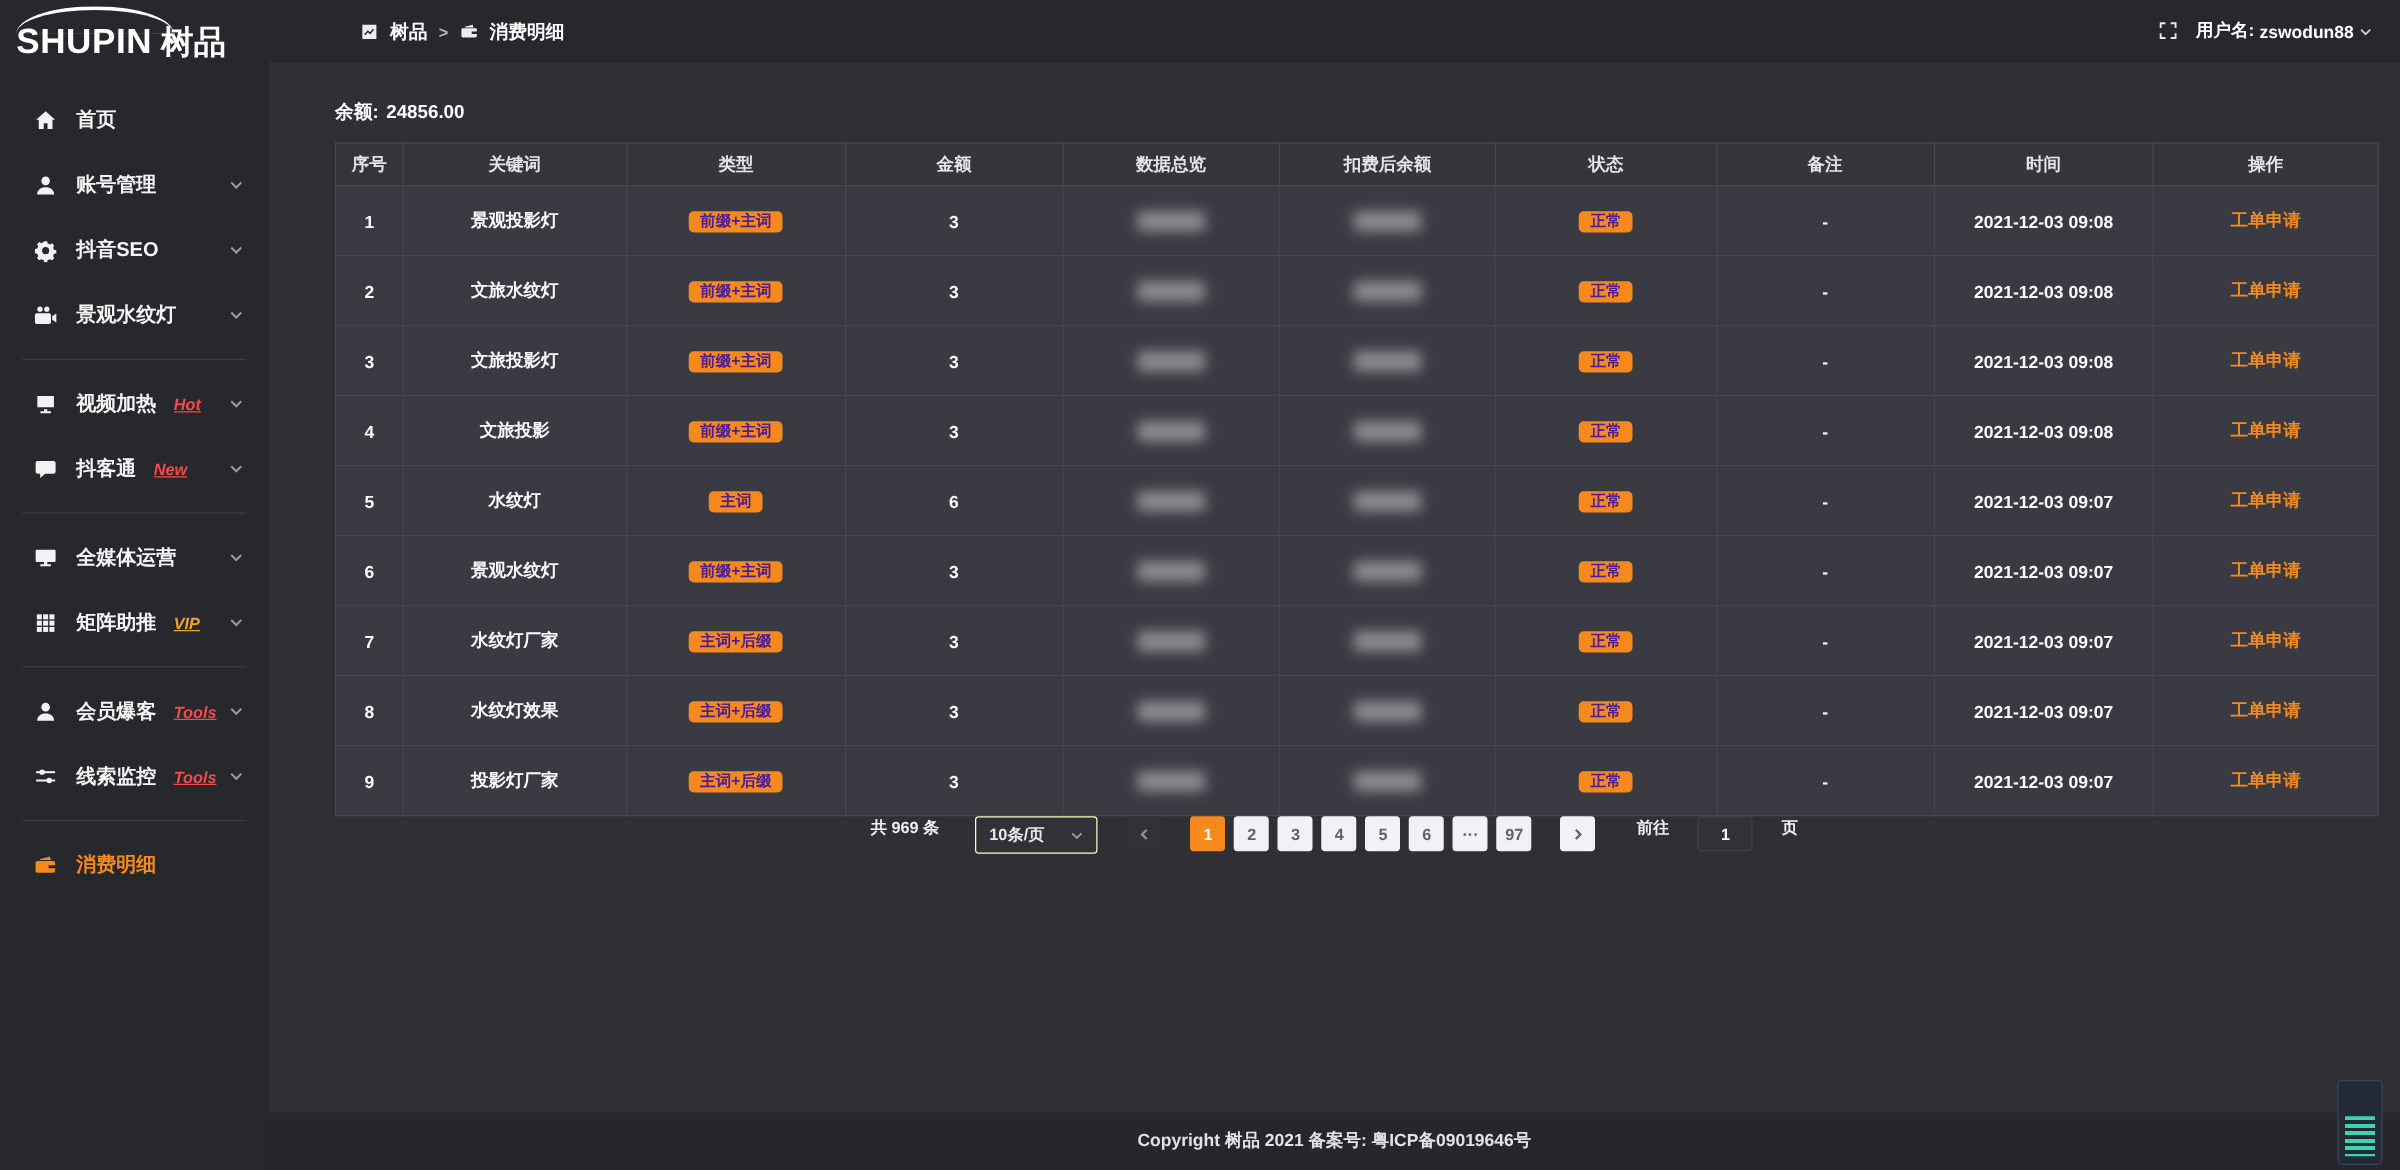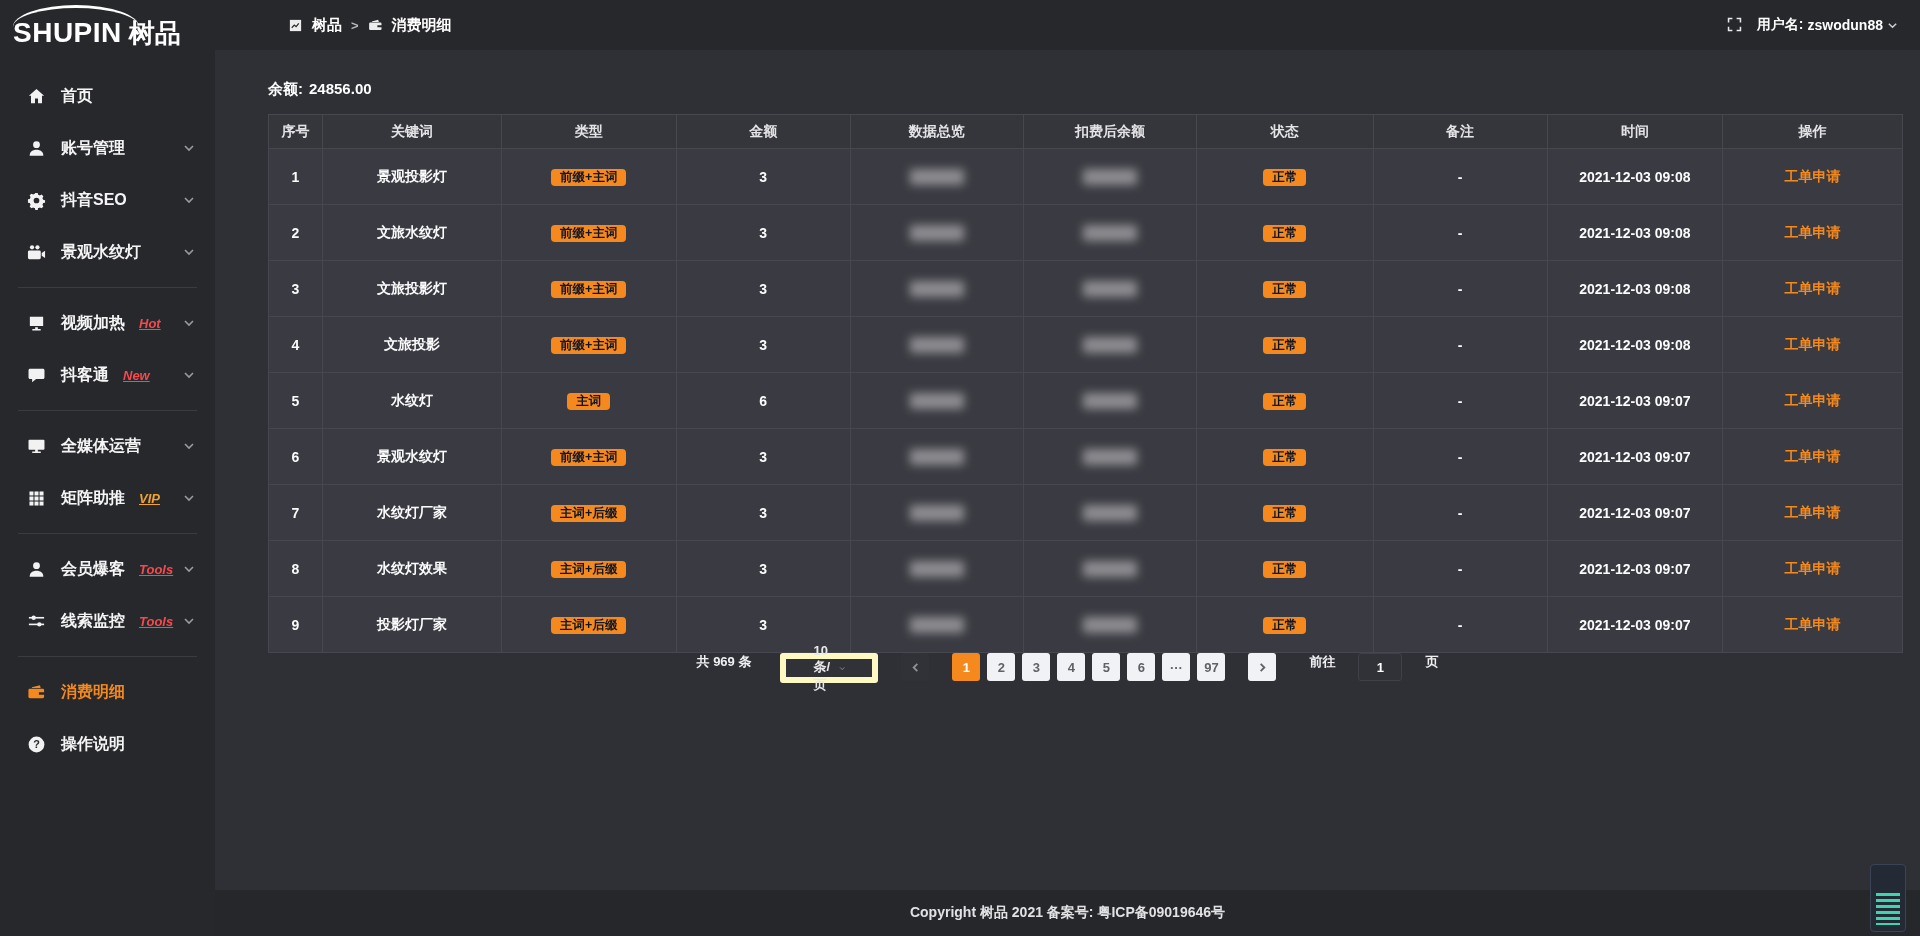--- a/index.html
+++ b/index.html
@@ -51,32 +51,32 @@
   .content{position:absolute;left:215px;top:50px;right:0;bottom:0;background:var(--content-bg);}
   .balance{margin:30px 0 15px 53px;font-size:15px;font-weight:bold;color:#fff;}
   .balance .bv{margin-left:6px;}
 
   .table-wrap{margin-left:53px;width:1635px;}
   table{border-collapse:collapse;table-layout:fixed;width:100%;}
   th{background:var(--head-bg);height:34px;font-size:14px;font-weight:bold;color:#e4e4e7;
     border:1px solid var(--grid);text-align:center;}
   td{background:var(--row-bg);height:56px;text-align:center;font-size:14px;font-weight:bold;
     border:1px solid var(--grid);color:#fbfbfc;}
-  .badge{display:inline-block;background:var(--accent);color:#0f172a;font-size:12.5px;
+  .badge{display:inline-block;background:var(--accent);color:#4c1d95;font-size:12.5px;
     padding:0 9px;border-radius:4px;font-weight:bold;}
   .blur-blob{width:54px;height:16px;background:#96969a;border-radius:2px;
     filter:blur(5px);margin:0 auto;opacity:.9;}
   .action-link{color:var(--accent);cursor:pointer;font-weight:bold;}
 
   
   .pagination{display:flex;align-items:flex-start;justify-content:center;gap:23px;
     font-size:13px;font-weight:bold;color:#f0f0f2;}
   .total{margin-right:6px;}
   .psize{display:flex;align-items:center;justify-content:space-between;width:98px;height:30px;
-    background:#313237;border:6px solid #fef9c3;border-radius:3px;padding:0 27px;cursor:pointer;color:#e8e8ea;}
+    background:#313237;border:1px solid #fef9c3;border-radius:3px;padding:0 10px;cursor:pointer;color:#e8e8ea;}
   .psize svg{width:11px;height:11px;stroke:#9a9aa0;fill:none;stroke-width:1.6;}
   .pbtn{width:28px;height:28px;border:none;border-radius:3px;display:flex;align-items:center;
     justify-content:center;font-size:13px;font-weight:bold;cursor:pointer;
     font-family:"Liberation Sans",sans-serif;}
   .pbtn.dark{background:#313237;color:#8f8f96;}
   .pbtn.light{background:#f0f2f5;color:#606266;}
   .pbtn.active{background:var(--accent);color:#fff;}
   .pbtn svg{width:11px;height:11px;fill:none;stroke-width:2;}
   .pbtn.dark svg{stroke:#8f8f96;}
   .pbtn.light svg{stroke:#606266;}
@@ -324,28 +324,20 @@
           </span>
         </div>
         <div class="menu-divider"></div>
         <div class="menu-item active">
           <span class="icon">
             <svg>
               <use href="#wallet-icon"></use>
             </svg>
           </span>
           <span class="label">消费明细</span>
-        </div>
-        <div class="menu-item">
-          <span class="icon">
-            <svg>
-              <use href="#question-icon"></use>
-            </svg>
-          </span>
-          <span class="label">操作说明</span>
         </div>
       </nav>
   </aside>
 
   <header class="topbar">
     <div class="breadcrumb">
       <span class="bc-icon">
           <svg>
             <use href="#doc-icon"></use>
           </svg>

